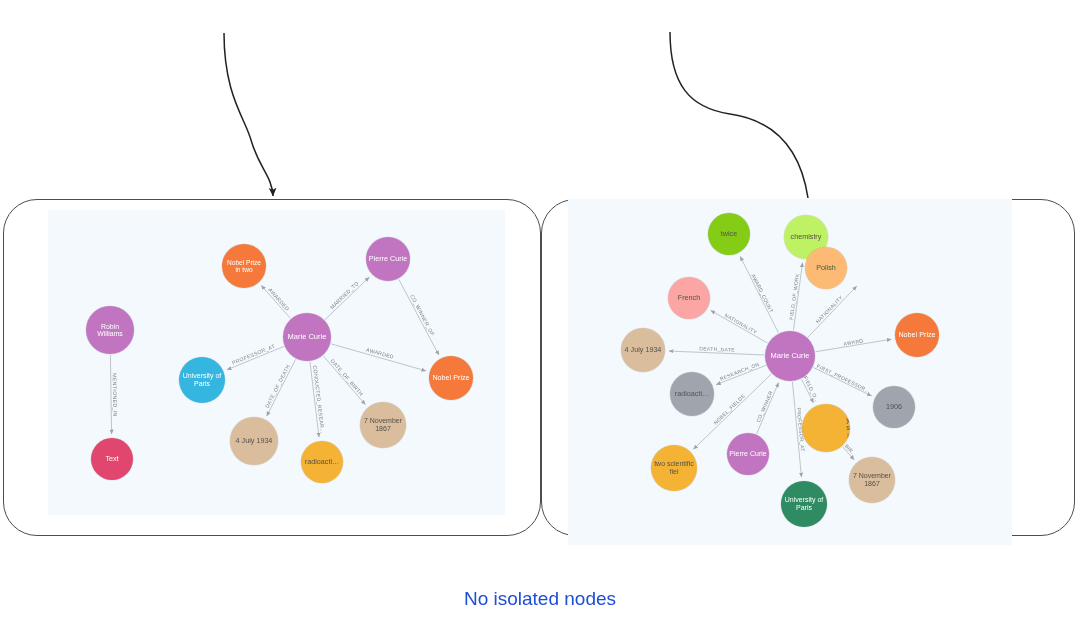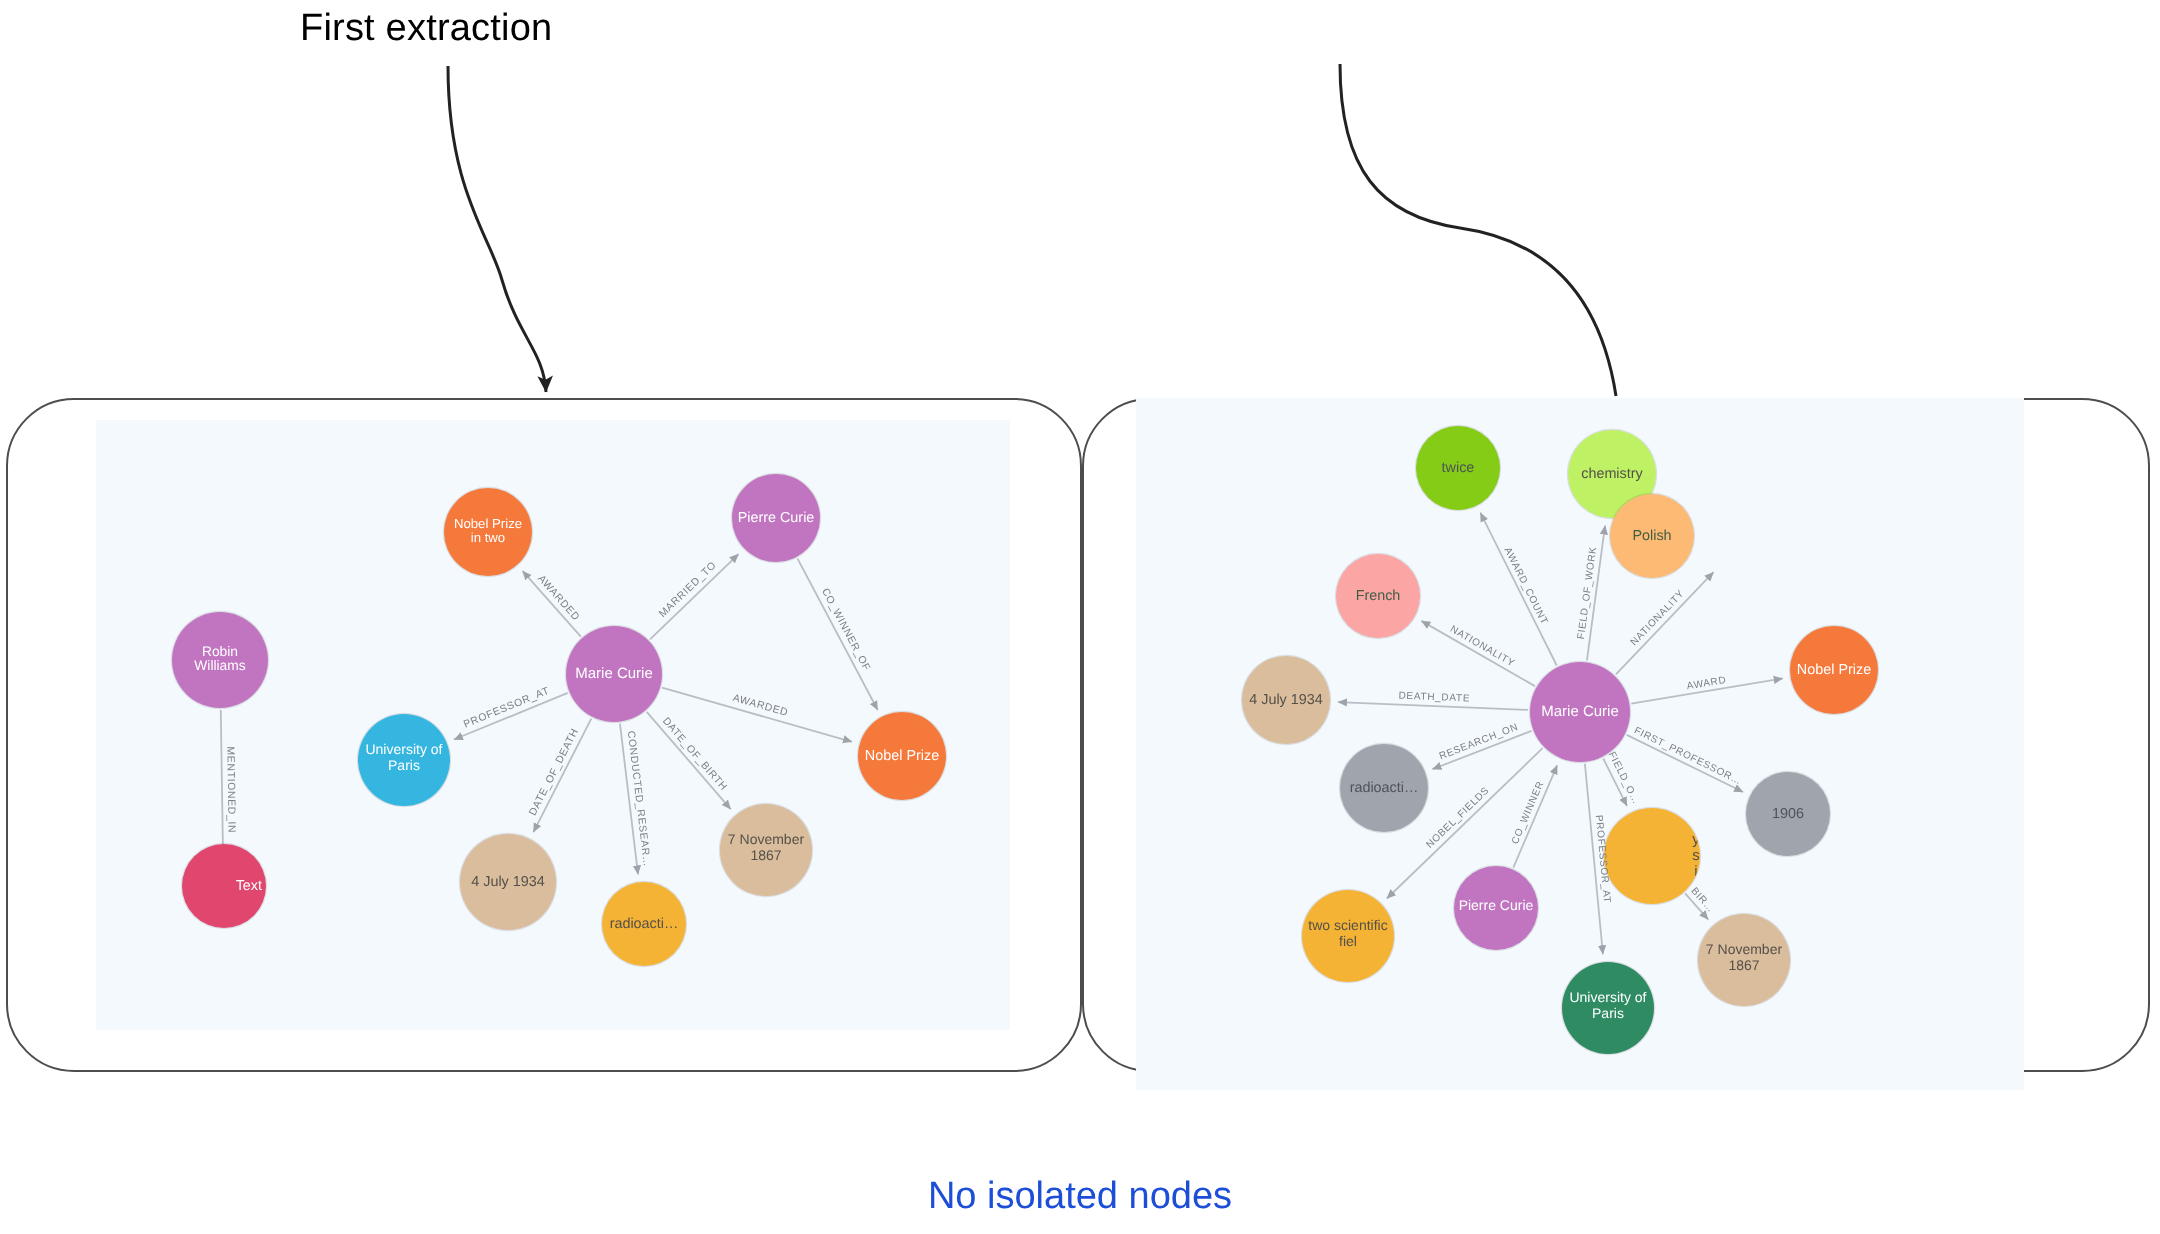--- a/index.html
+++ b/index.html
@@ -64,21 +64,20 @@
     letter-spacing:0.35px;
     pointer-events:none;
   }
   .edge-label.p2{font-size:5.0px;}
 </style>
 </head>
 <body>
 
 <div class="stage">
 
-  <div class="title" id="title-first">First extraction</div>
 
   <svg class="overlay" width="1080" height="617">
     <defs>
       <marker id="ah" markerWidth="7" markerHeight="7" refX="5.4" refY="3" orient="auto">
         <path d="M0,0.4 L5.6,3 L0,5.6 L1.3,3 Z" fill="#222"></path>
       </marker>
     </defs>
     <path d="M224,33 C224,95 245,118 251,140 C259,168 272,176 273,196" fill="none" stroke="#222" stroke-width="1.5" marker-end="url(#ah)"></path>
     <path d="M670,32 C670,85 690,108 730,114 C772,120 800,146 808,198" fill="none" stroke="#222" stroke-width="1.5"></path>
   </svg>
@@ -128,21 +127,21 @@
       </div>
       <div class="node" style="left: 222px; top: 244px; width: 44px; height: 44px; background: rgb(245, 121, 59); color: rgb(255, 255, 255); font-size: 6.6px;">
         <span>Nobel Prize in two</span>
       </div>
       <div class="node" style="left: 429px; top: 356px; width: 44px; height: 44px; background: rgb(245, 121, 59); color: rgb(255, 255, 255); font-size: 7.2px;">
         <span>Nobel Prize</span>
       </div>
       <div class="node" style="left: 86px; top: 306px; width: 48px; height: 48px; background: rgb(193, 117, 193); color: rgb(255, 255, 255); font-size: 6.9px;">
         <span>Robin Williams</span>
       </div>
-      <div class="node" style="left: 91px; top: 422px; width: 42px; height: 42px; background: rgb(224, 70, 110); color: rgb(255, 255, 255); font-size: 7.2px; justify-content: flex-end;">
+      <div class="node" style="left: 91px; top: 438px; width: 42px; height: 42px; background: rgb(224, 70, 110); color: rgb(255, 255, 255); font-size: 7.2px;">
         <span>Text</span>
       </div>
       <div class="node" style="left: 179px; top: 357px; width: 46px; height: 46px; background: rgb(53, 182, 224); color: rgb(255, 255, 255); font-size: 7px;">
         <span>University of Paris</span>
       </div>
       <div class="node" style="left: 230px; top: 417px; width: 48px; height: 48px; background: rgb(217, 189, 156); color: rgb(85, 80, 74); font-size: 7.2px;">
         <span>4 July 1934</span>
       </div>
       <div class="node" style="left: 301px; top: 441px; width: 42px; height: 42px; background: rgb(245, 179, 53); color: rgb(85, 80, 74); font-size: 7.2px;">
         <span>radioacti…</span>

